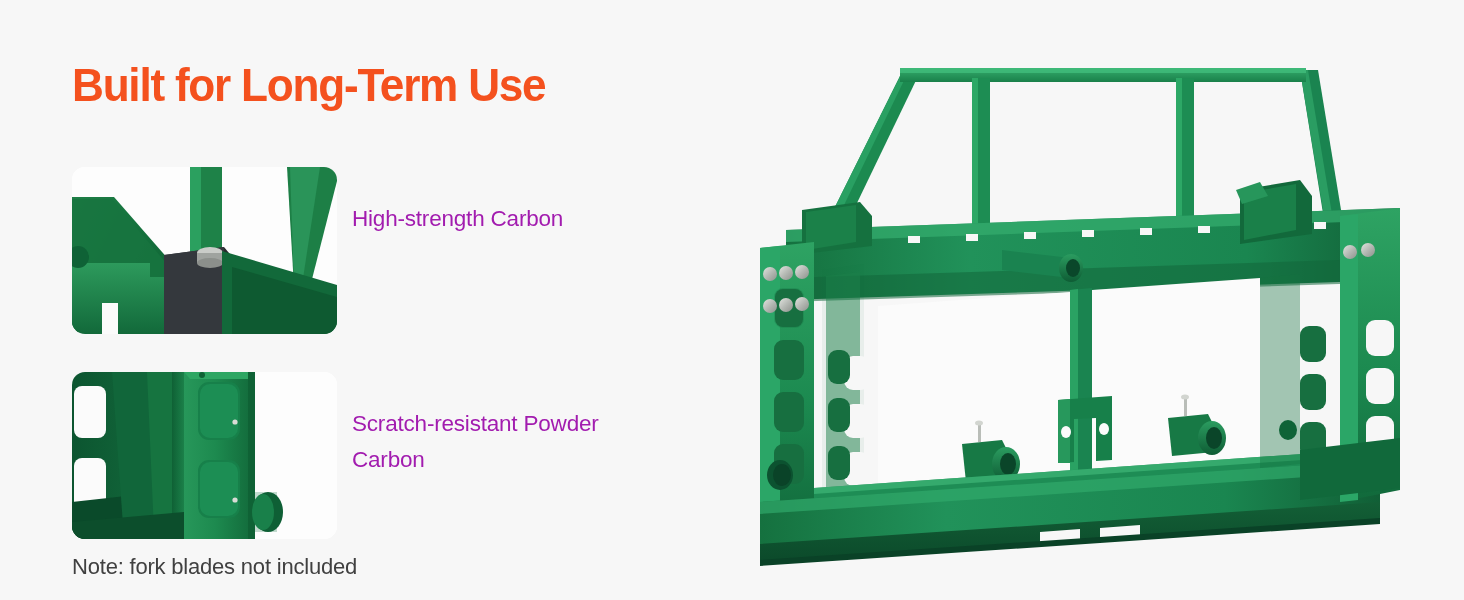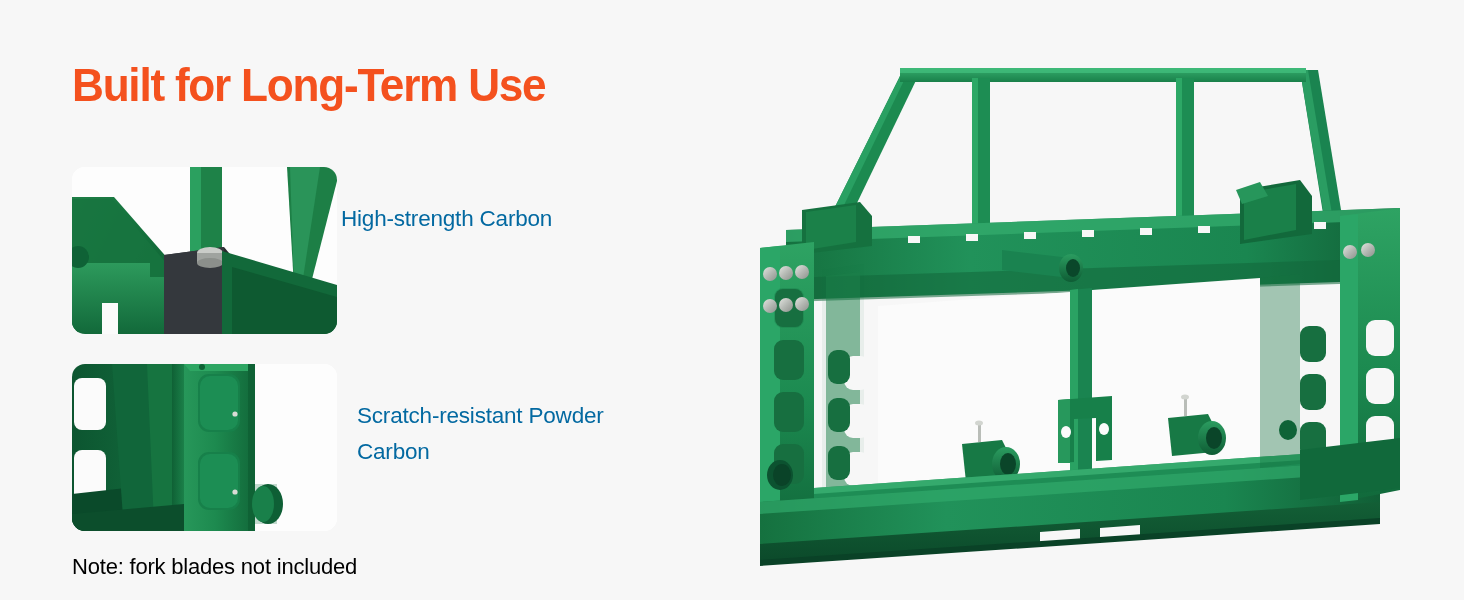--- a/index.html
+++ b/index.html
@@ -21,47 +21,47 @@
     letter-spacing:-1.3px;
     color:#f4511e;
     line-height:1.0;
     white-space:nowrap;
     transform:scaleX(0.96);
     transform-origin:left center;
   }
 
   .feature-row { position:absolute; left:0; display:flex; align-items:flex-start; }
   .feature-row.r1 { top:105px; }
-  .feature-row.r2 { top:302px;gap:16px; }
+  .feature-row.r2 { top:310px; }
 
   .thumb {
     width:265px; height:167px;
     border-radius:13px;
     overflow:hidden;
     position:relative;
     background:#ffffff;
     flex:none;
   }
   .thumb svg { display:block; width:265px; height:167px; }
 
   .feature-text {
-    margin-left:4px;
+    margin-left:15px;
     padding-top:34px;
     font-size:22.5px;
     line-height:1.58;
-    color:#0369a1;
+    color:#a21caf;
     letter-spacing:-0.2px;
     max-width:330px;
   }
   .feature-text .ln { display:block; white-space:nowrap; }
 
   .note {
     position:absolute; left:0; top:492px;
     font-size:22px;
-    color:#000000;
+    color:#404040;
     letter-spacing:-0.2px;
     white-space:nowrap;
   }
 
   
   .product { position:absolute; left:740px; top:20px; width:700px; height:560px; }
   .product svg { display:block; width:700px; height:560px; }
 </style>
 </head>
 <body>

